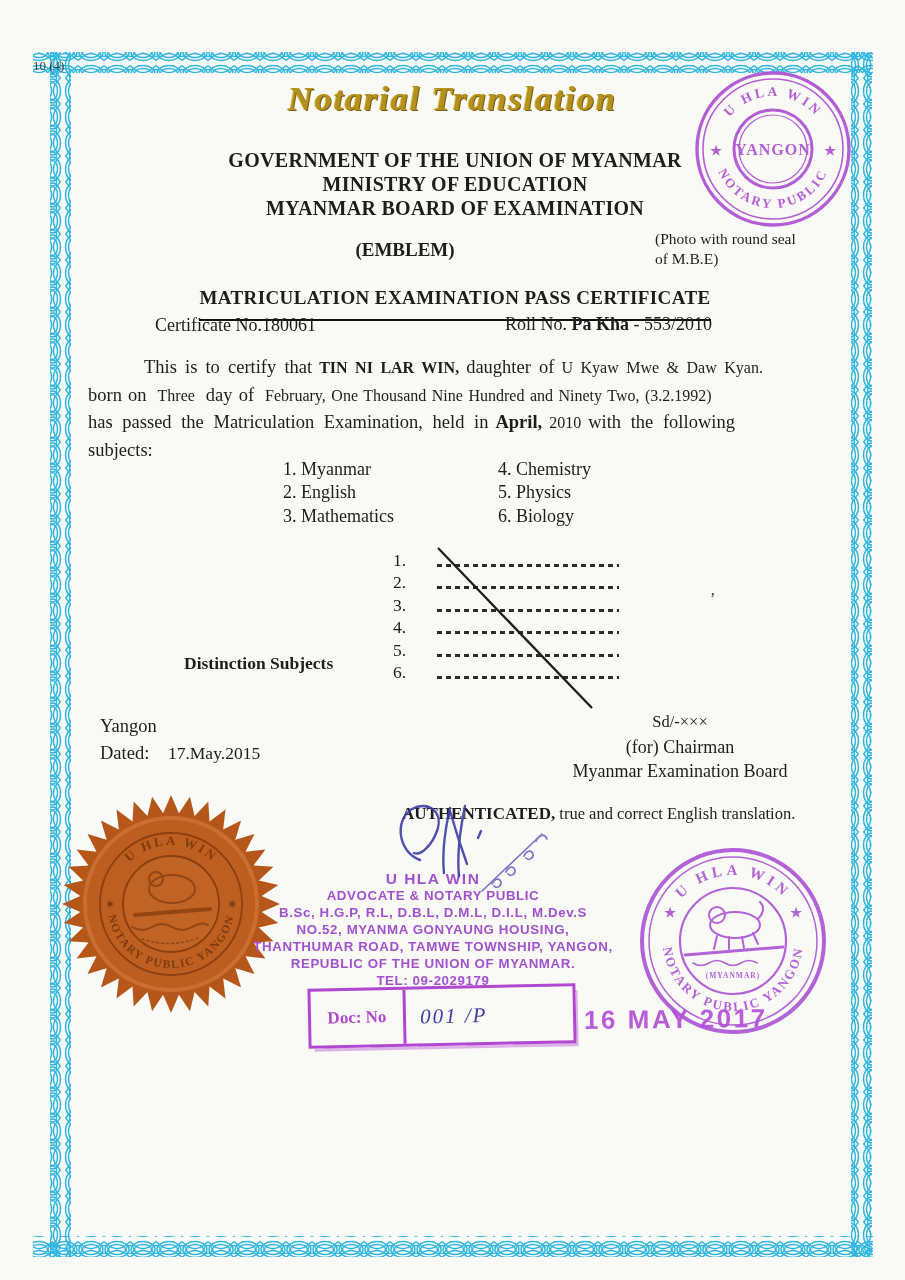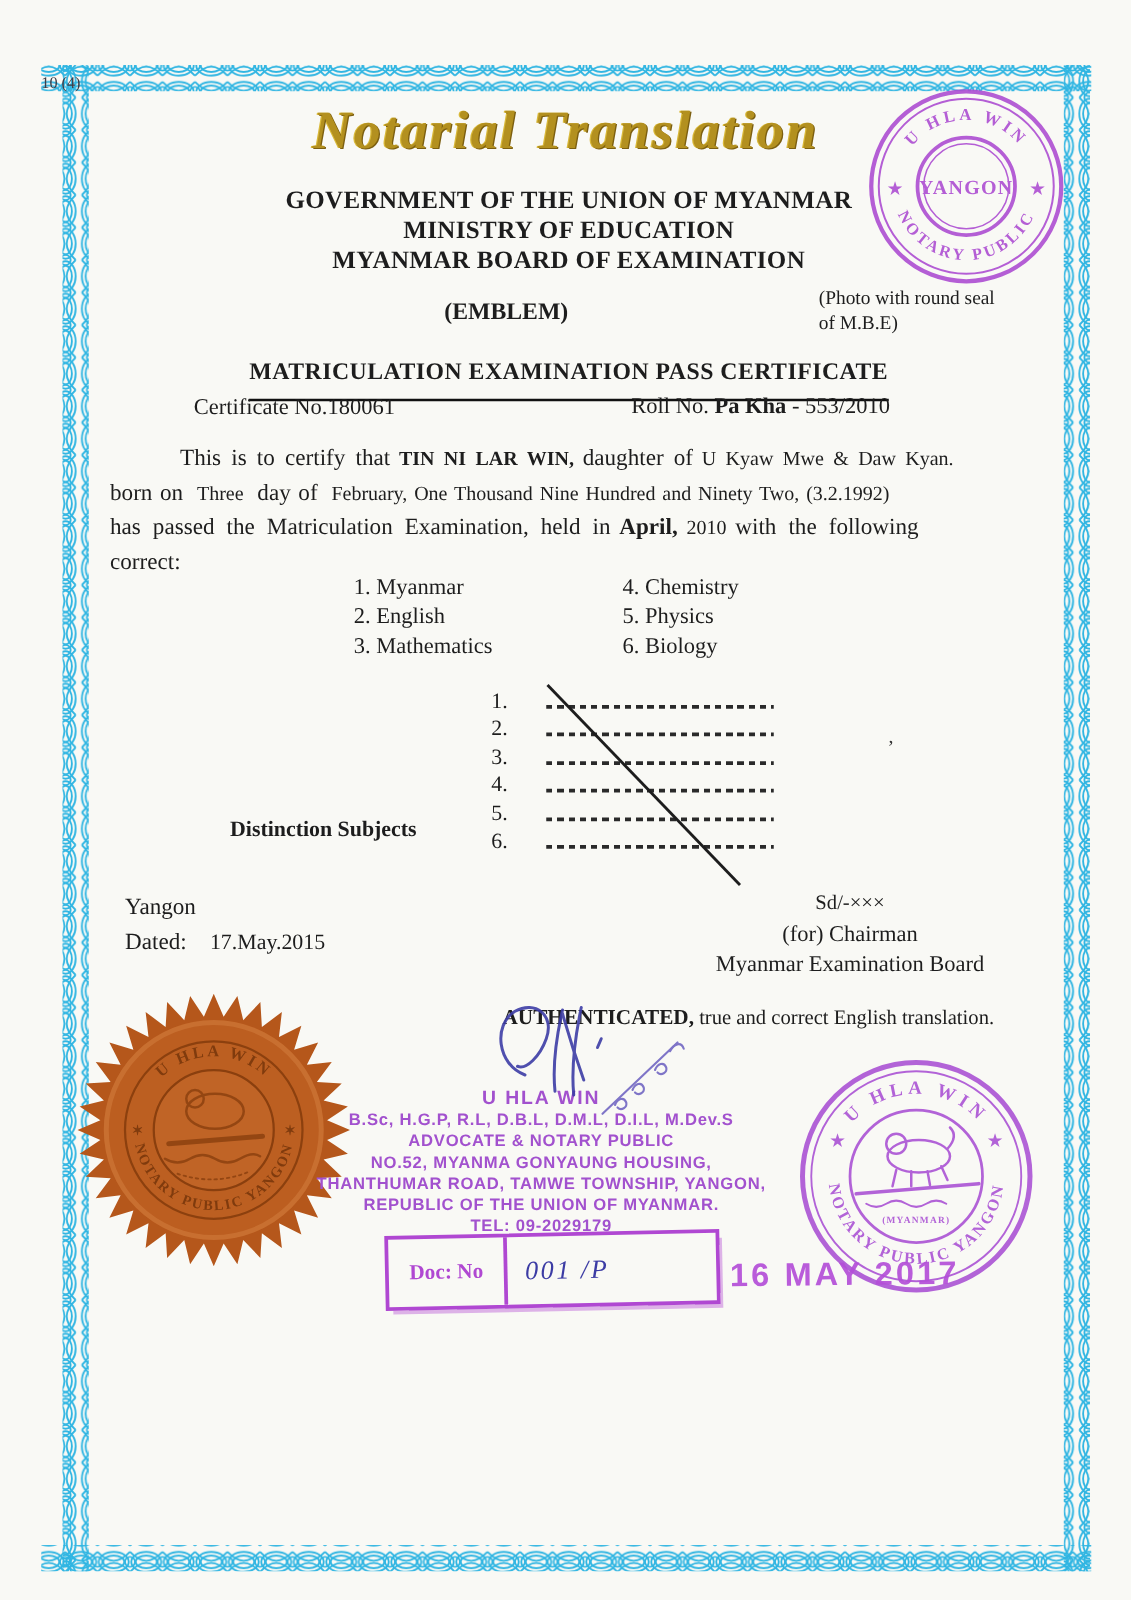--- a/index.html
+++ b/index.html
@@ -3,21 +3,21 @@
 <meta charset="utf-8">
 <style>
   html,body{margin:0;padding:0;background:#e8e8e4;}
   #page{position:relative;width:905px;height:1280px;background:#f9f9f5;overflow:hidden;
         font-family:"Liberation Serif",serif;color:#1d1d1d;}
   .abs{position:absolute;}
   
   #border-svg{position:absolute;left:0;top:0;z-index:1;}
   
   #ref-mark{left:33px;top:58px;font-size:13px;color:#3c3c46;z-index:2;}
-  #gold-title{left:0;top:80px;width:905px;text-align:center;font-size:43px;font-style:italic;
+  #gold-title{left:0;top:80px;width:905px;text-align:center;font-size:34px;font-style:italic;
     font-weight:bold;letter-spacing:2px;color:#b3901f;z-index:2;
     text-shadow:1px 1px 0 #7c5f10, -1px 0 0 #d9b93a;}
   #gov-block{left:90px;top:148px;width:730px;text-align:center;font-weight:bold;
     font-size:20px;line-height:24px;letter-spacing:.3px;z-index:2;}
   #emblem{left:300px;top:239px;width:210px;text-align:center;font-weight:bold;font-size:19px;z-index:2;}
   #photo-note{left:655px;top:229px;width:200px;font-size:15.5px;line-height:20px;z-index:2;}
   
   #cert-title{left:90px;top:287px;width:730px;text-align:center;font-weight:bold;font-size:19px;
     letter-spacing:.4px;z-index:2;}
   #cert-title span{border-bottom:2.2px solid #111;padding-bottom:11px;}
@@ -136,21 +136,21 @@
   <div class="bodyline" id="bl1">
     <span class="seg">This is to certify that</span><span class="seg fill bold">TIN NI LAR WIN,</span><span class="seg">daughter of</span><span class="seg fill">U Kyaw Mwe &amp; Daw Kyan.</span>
   </div>
   <div class="bodyline" id="bl2">
     <span class="seg">born on</span><span class="seg fill">Three</span><span class="seg">day of</span><span class="seg fill">February, One Thousand Nine Hundred and Ninety Two, (3.2.1992)</span>
   </div>
   <div class="bodyline" id="bl3">
     <span class="seg">has passed the Matriculation Examination, held in</span><span class="seg bold">April,</span><span class="seg fill">2010</span><span class="seg">with the following</span>
   </div>
   <div class="bodyline" id="bl4">
-    <span>correct:</span>
+    <span>subjects:</span>
   </div>
 
   <div class="abs" id="subjects-left">
     <div>1. Myanmar</div>
     <div>2. English</div>
     <div>3.  Mathematics</div>
   </div>
   <div class="abs" id="subjects-right">
     <div>4. Chemistry</div>
     <div>5. Physics</div>
@@ -216,22 +216,22 @@
       <path d="M92,95 L152,38"></path>
       <path d="M102,88 c 2,-5 7,-7 9,-2 c 1,4 -4,7 -7,4"></path>
       <path d="M116,76 c 2,-5 7,-7 9,-2 c 1,4 -4,7 -7,4"></path>
       <path d="M134,60 c 2,-5 7,-7 9,-2 c 1,4 -4,7 -7,4"></path>
       <path d="M146,45 c 3,-6 9,-8 11,-2"></path>
     </g>
   </svg>
 
   <div class="abs" id="notary-block">
     <div class="nname">U HLA WIN</div>
+    <div class="nline">ADVOCATE &amp; NOTARY PUBLIC</div>
     <div class="nline">B.Sc, H.G.P, R.L, D.B.L, D.M.L, D.I.L, M.Dev.S</div>
-    <div class="nline">ADVOCATE &amp; NOTARY PUBLIC</div>
     <div class="nline">NO.52, MYANMA GONYAUNG HOUSING,</div>
     <div class="nline">THANTHUMAR ROAD, TAMWE TOWNSHIP, YANGON,</div>
     <div class="nline">REPUBLIC OF THE UNION OF MYANMAR.</div>
     <div class="nline">TEL: 09-2029179</div>
   </div>
 
   <div class="abs" id="doc-stamp">
     <div class="lbl">Doc: No</div>
     <div class="val">001 /P</div>
   </div>

